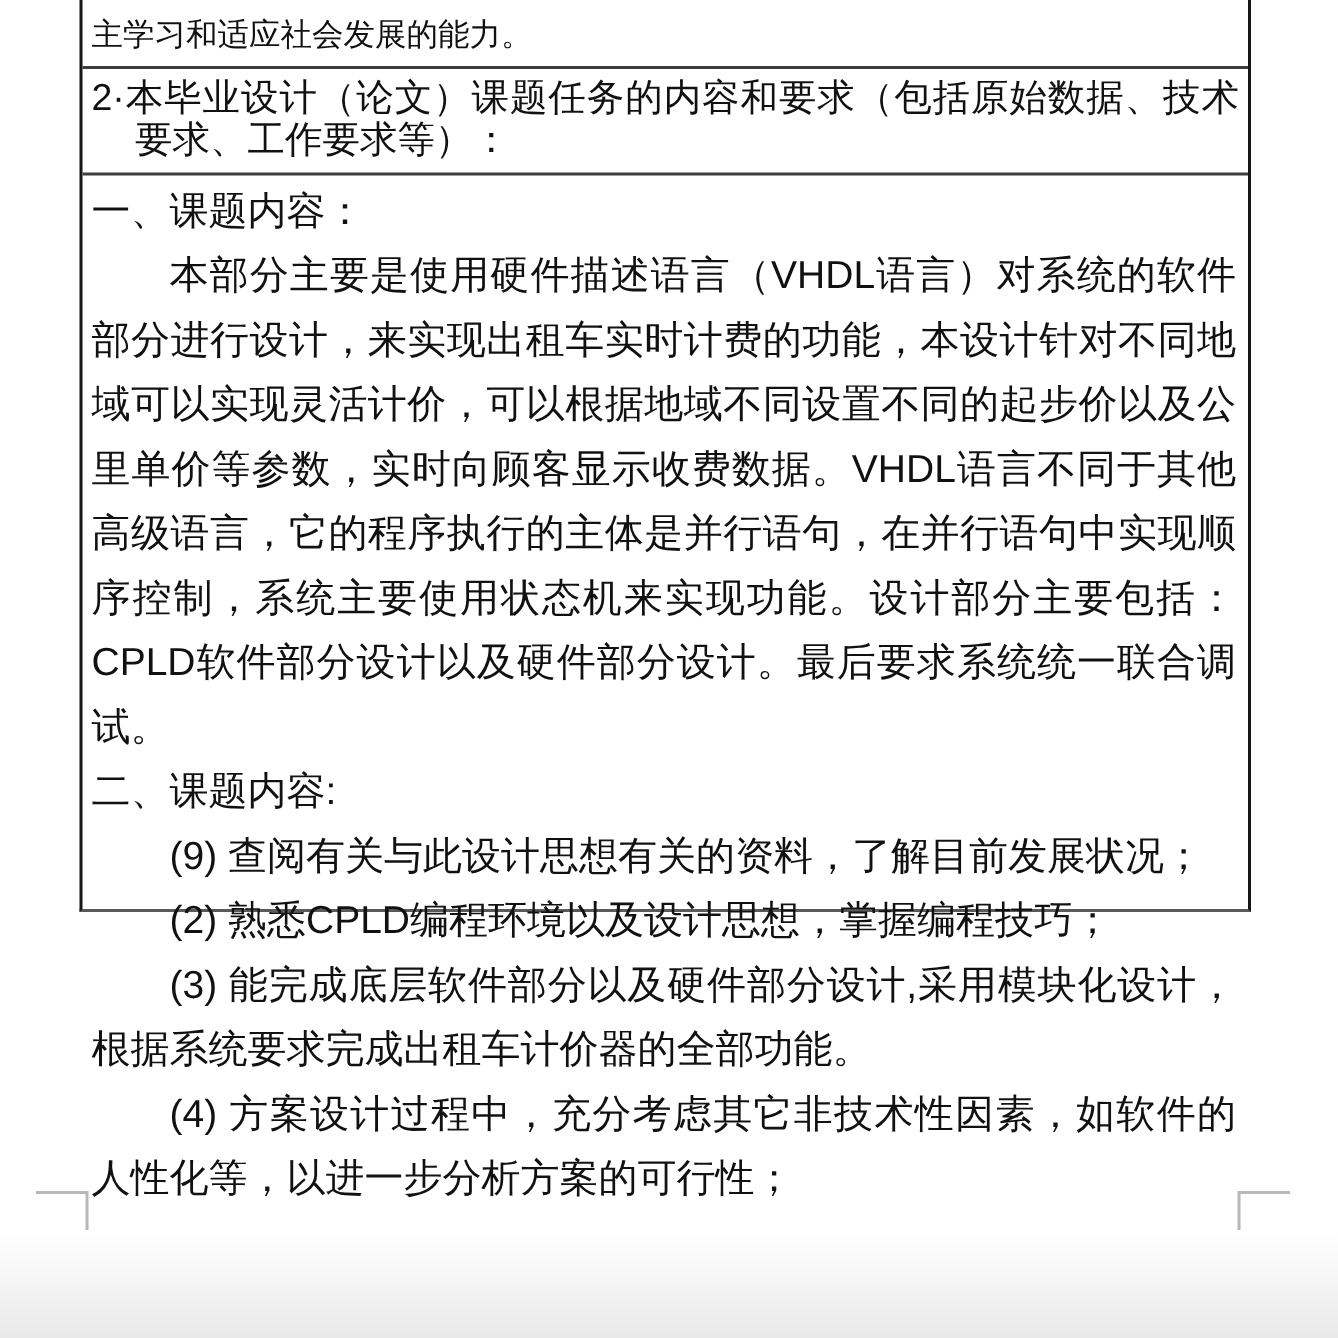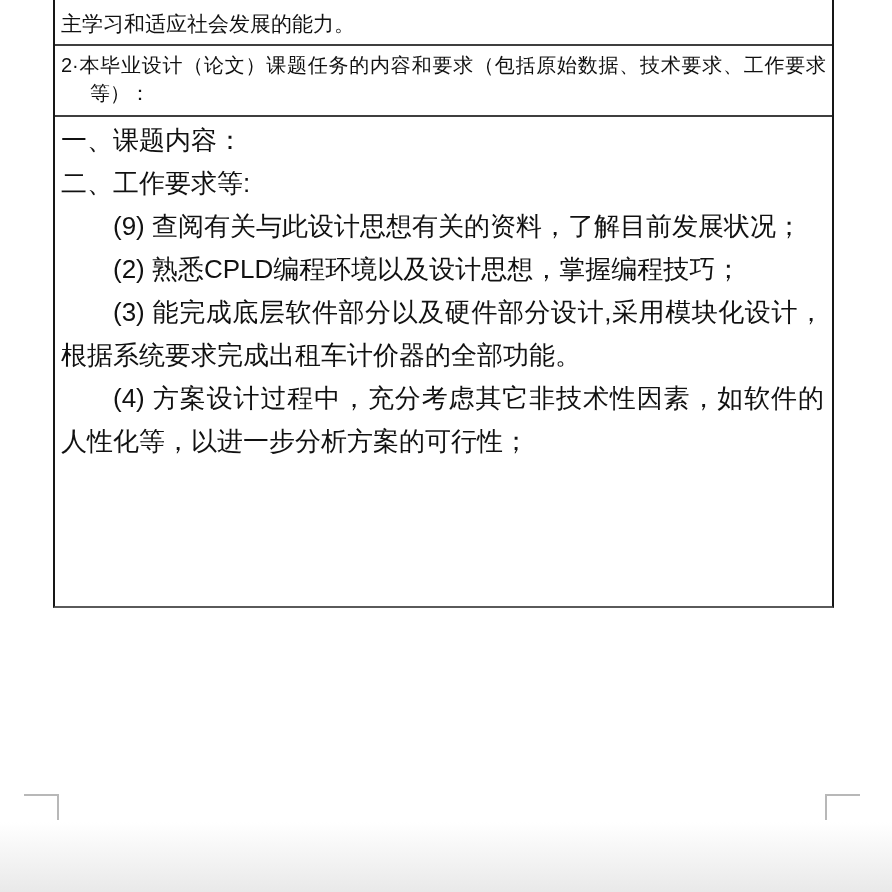--- a/index.html
+++ b/index.html
@@ -36,21 +36,21 @@
     height:46px;
     border-bottom:2px solid var(--border-horizontal);
     padding:9px 6px 0 6px;
     font-size:21px;
     line-height:30px;
   }
   .row-heading{
     height:71px;
     border-bottom:2px solid var(--border-horizontal);
     padding:5px 6px 0 35px;
-    font-size:20px;
+    font-size:25px;
     line-height:28px;
   }
   .row-heading .heading{
     text-indent:-29px;
     text-align:justify;
     text-justify:inter-character;
   }
   .row-body{
     height:684px;
     padding:2px 8px 0 6px;
@@ -85,21 +85,22 @@
     <div class="row row-carryover">
       <p>主学习和适应社会发展的能力。</p>
     </div>
 
     <div class="row row-heading">
       <p class="heading">2·本毕业设计（论文）课题任务的内容和要求（包括原始数据、技术要求、工作要求等）：</p>
     </div>
 
     <div class="row row-body">
       <p>一、课题内容：</p>
-      <p>二、工作要求等:</p>
+      <p class="indent">本部分主要是使用硬件描述语言（VHDL语言）对系统的软件部分进行设计，来实现出租车实时计费的功能，本设计针对不同地域可以实现灵活计价，可以根据地域不同设置不同的起步价以及公里单价等参数，实时向顾客显示收费数据。VHDL语言不同于其他高级语言，它的程序执行的主体是并行语句，在并行语句中实现顺序控制，系统主要使用状态机来实现功能。设计部分主要包括：CPLD软件部分设计以及硬件部分设计。最后要求系统统一联合调试。</p>
+      <p>二、课题内容:</p>
       <p class="indent">(9) 查阅有关与此设计思想有关的资料，了解目前发展状况；</p>
       <p class="indent">(2) 熟悉CPLD编程环境以及设计思想，掌握编程技巧；</p>
       <p class="indent">(3) 能完成底层软件部分以及硬件部分设计,采用模块化设计，根据系统要求完成出租车计价器的全部功能。</p>
       <p class="indent">(4) 方案设计过程中，充分考虑其它非技术性因素，如软件的人性化等，以进一步分析方案的可行性；</p>
     </div>
 
   </div>
 
   <div class="margin-mark">
     <div class="mm-seg mm-left-h"></div>

